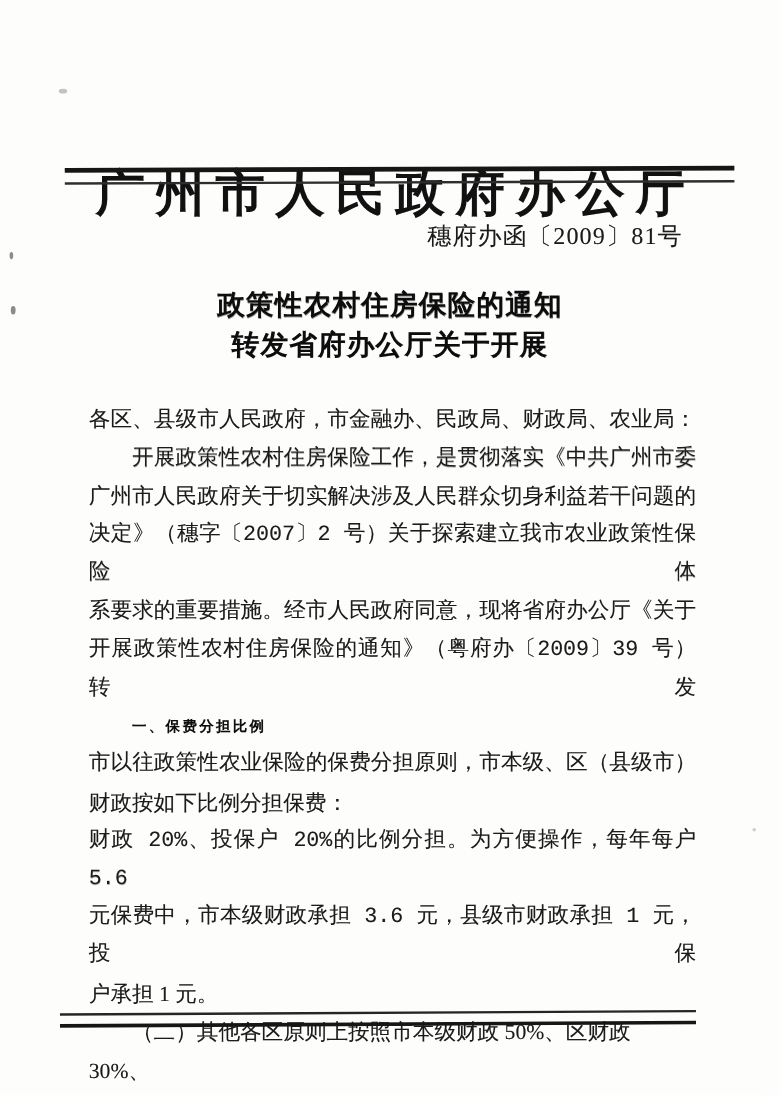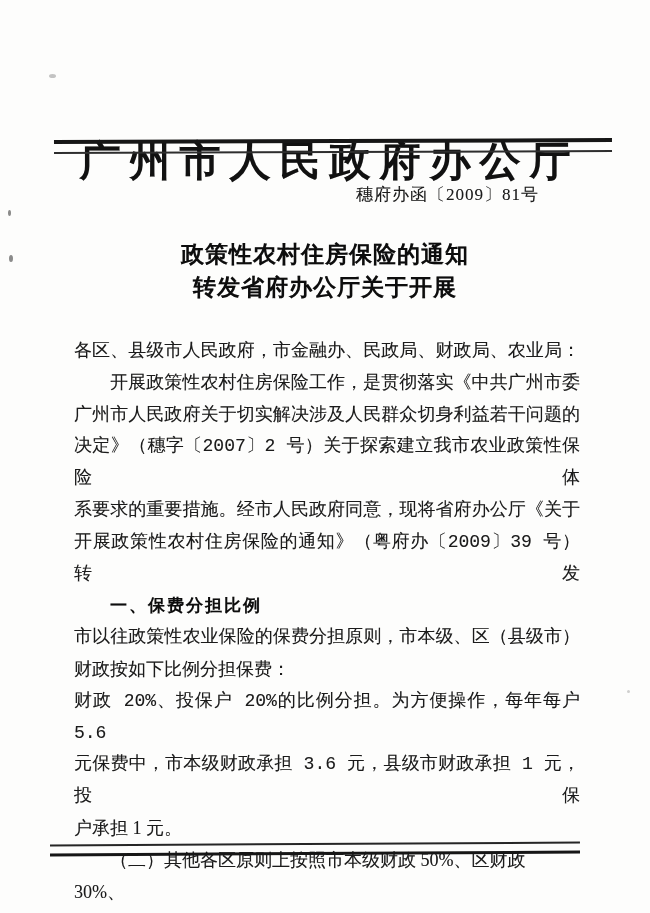--- a/index.html
+++ b/index.html
@@ -27,21 +27,21 @@
     margin-top:48px;
   }
   .letterhead-rule{
     position:absolute;top:139px;left:54px;width:558px;height:8px;
     border-top:4px solid var(--rule);
     border-bottom:2px solid #2e2e2e;
     transform:rotate(-0.2deg);
   }
   .doc-number{
     position:absolute;top:183px;left:356px;
-    font-size:17px;letter-spacing:1px;white-space:nowrap;
+    font-size:20px;letter-spacing:1px;white-space:nowrap;
     text-shadow:0.2px 0.2px 0 rgba(0,0,0,0.3);
     text-align:right;
   }
   .title{
     position:absolute;top:238px;left:0;width:100%;
     text-align:center;
     font-family:"Liberation Sans","DejaVu Sans",sans-serif;
     font-weight:700;font-size:23px;line-height:33px;letter-spacing:1px;
     color:#0d0d0d;
     text-shadow:0.3px 0.3px 0 rgba(0,0,0,0.4);
@@ -49,21 +49,21 @@
   .body-text{
     position:absolute;top:336px;left:74px;width:506px;
     font-size:18px;line-height:31.8px;
     text-shadow:0.2px 0.2px 0 rgba(0,0,0,0.3);
   }
   .line{min-height:31.8px;}
   .just{text-align:justify;text-align-last:justify;font-family:Liberation Mono, monospace;}
   .ind{text-indent:36px;}
   .heading{
     font-family:Liberation Sans, sans-serif;
-    font-weight:700;font-size:17px;letter-spacing:2px;
+    font-weight:700;font-size:12px;letter-spacing:2px;
     color:#0d0d0d;
   }
   .bottom-rule{
     position:absolute;top:843px;left:50px;width:530px;height:7px;
     border-top:2px solid #262626;
     border-bottom:3px solid var(--rule);
     transform:rotate(-0.3deg);
   }
   .speck{position:absolute;background:rgba(25,25,25,0.5);border-radius:50%;}
   .speck.s1{left:8px;top:210px;width:3px;height:6px;}

